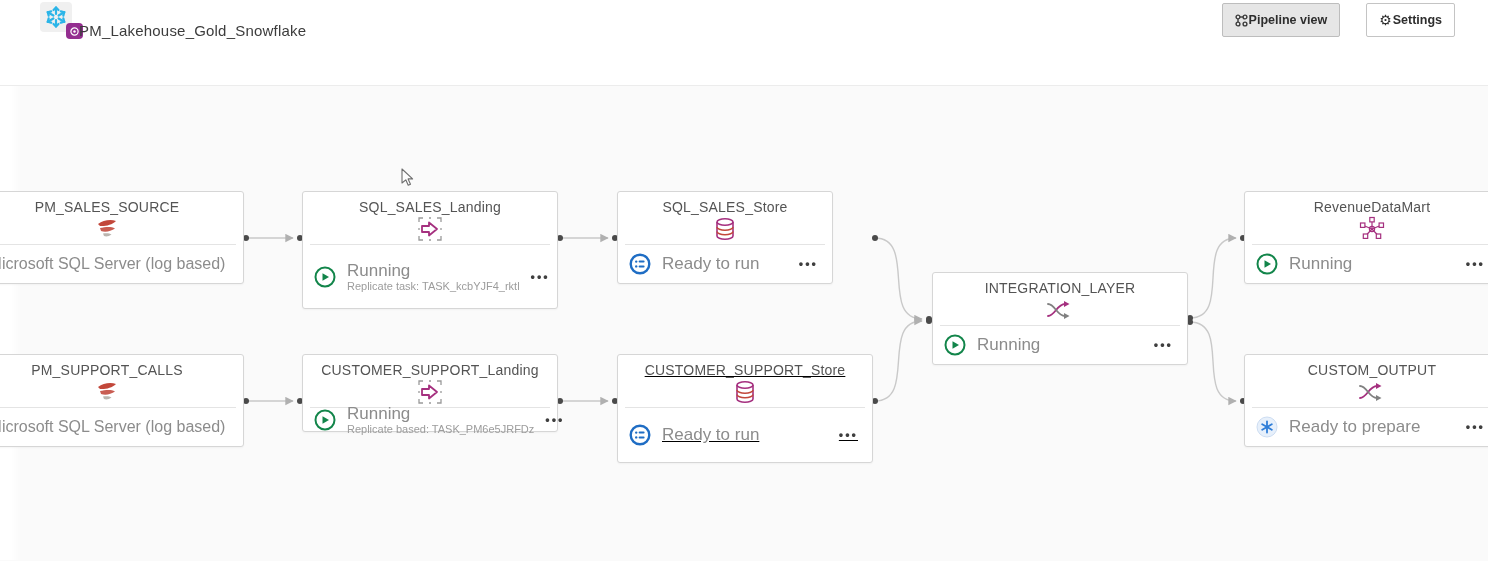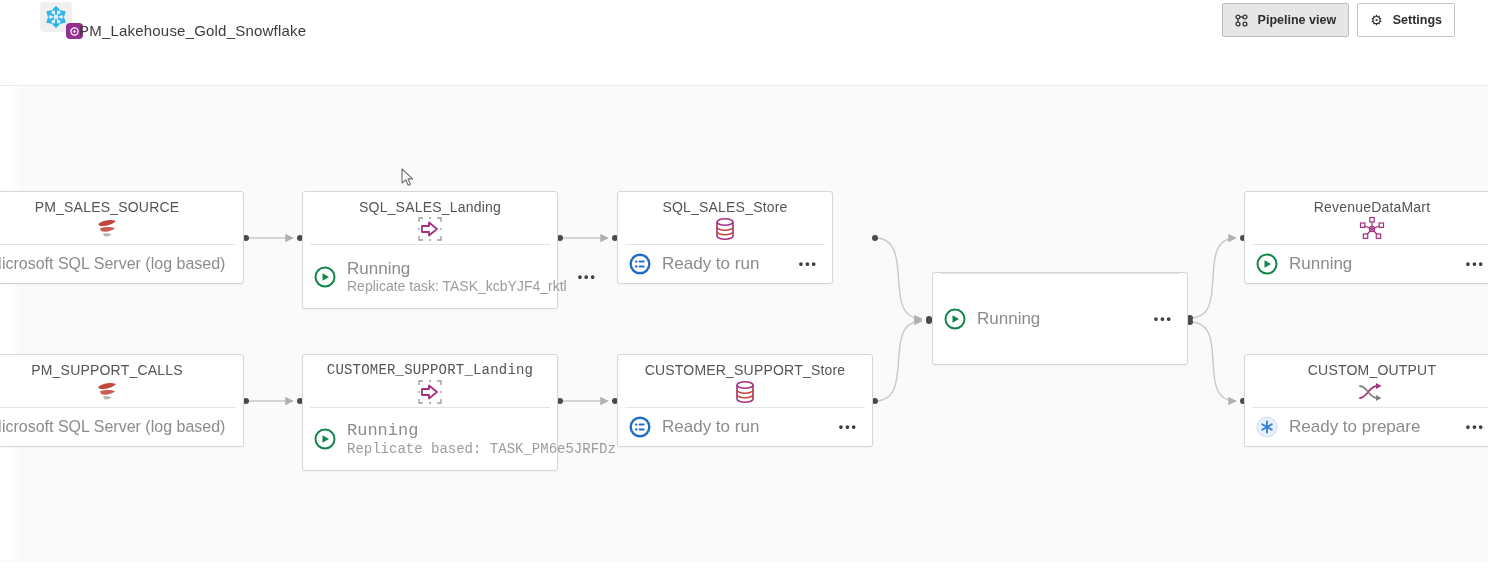--- a/index.html
+++ b/index.html
@@ -7,22 +7,22 @@
         font-family:"Liberation Sans","DejaVu Sans",sans-serif;}
 
   
   .header{position:absolute;left:0;top:0;width:1488px;height:85px;background:#fff;z-index:5;}
   .project-badge{position:absolute;left:40px;top:2px;width:32px;height:30px;background:#f0f0f0;
                  border-radius:4px;display:flex;align-items:center;justify-content:center;}
   .sub-badge{position:absolute;left:26px;top:21px;width:17px;height:16px;background:#942e90;
              border-radius:4px;display:flex;align-items:center;justify-content:center;}
   .project-title{position:absolute;left:79px;top:22px;font-size:15px;color:#3c3c3c;letter-spacing:.2px;}
   .header-actions{position:absolute;right:33px;top:3px;display:flex;gap:8px;}
-  .btn{display:inline-flex;align-items:center;gap:10px;height:23px;padding:16px 12px;border:1px solid #c4c4c4;
-       border-radius:2px;background:#fff;font-family:inherit;font-size:12.5px;font-weight:700;color:#2e2e2e;cursor:pointer;}
+  .btn{display:inline-flex;align-items:center;gap:1px;height:23px;padding:16px 12px;border:1px solid #c4c4c4;
+       border-radius:2px;background:#fff;font-family:inherit;font-size:12.5px;font-weight:700;color:#2e2e2e;cursor:pointer;margin-left:18px;}
   .btn-toggled{background:#e6e6e6;border-color:#bdbdbd;}
   .gear{font-family:"DejaVu Sans",sans-serif;font-size:14px;line-height:1;color:#2e2e2e;}
   .btn-icon{display:flex;align-items:center;}
 
   
   .canvas-bg{position:absolute;left:0;top:85px;width:1488px;height:476px;background:#fafafa;
              border-top:1px solid #ececec;box-sizing:border-box;z-index:0;}
   .left-fade{position:absolute;left:0;top:86px;width:21px;height:474px;z-index:1;
              background:linear-gradient(to right,#ffffff 55%,rgba(255,255,255,0));}
   #edges-svg{position:absolute;left:0;top:0;width:1488px;height:572px;z-index:2;pointer-events:none;}
@@ -37,21 +37,21 @@
              align-items:center;gap:1px;flex:none;}
   .node-title{font-size:14px;color:#545454;white-space:nowrap;letter-spacing:.2px;}
   .node-type-icon{height:26px;display:flex;align-items:center;justify-content:center;}
   .node-divider{border-top:1px solid #e4e4e4;margin:0 7px;flex:none;}
   .node-foot{flex:1;display:flex;align-items:center;padding:0 14px 0 11px;gap:11px;min-height:0;}
   .source-foot{justify-content:center;padding:0 4px;}
   .status-icon{display:flex;align-items:center;flex:none;}
   .status-text-wrap{display:flex;flex-direction:column;justify-content:center;overflow:visible;}
   .status-text{font-size:17px;color:#8c8c8c;line-height:1.15;white-space:nowrap;}
   .source-foot .status-text{font-size:16px;}
-  .status-sub{font-size:14px;color:#9c9c9c;margin-top:0;white-space:nowrap;}
+  .status-sub{font-size:11px;color:#9c9c9c;margin-top:0;white-space:nowrap;}
   .node-menu{margin-left:auto;color:#3f3f3f;font-size:12.5px;font-weight:bold;letter-spacing:2px;
              white-space:nowrap;cursor:pointer;flex:none;}
 
   .cursor{position:absolute;left:401px;top:168px;z-index:10;pointer-events:none;}
 </style>
 </head>
 <body>
 
 <div class="page">
 
@@ -208,21 +208,21 @@
     <div class="node-divider"></div>
     <div class="node-foot source-foot">
 
       <div class="status-text-wrap">
         <div class="status-text">Microsoft SQL Server (log based)</div>
 
       </div>
 
     </div>
   </div>
-      <div class="node" style="left: 302px; top: 354px; width: 256px; height: 117px; font-family: Liberation Mono, monospace;">
+      <div class="node" style="left: 302px; top: 354px; width: 256px; height: 78px;">
     <div class="node-head">
       <div class="node-title">CUSTOMER_SUPPORT_Landing</div>
       <div class="node-type-icon">
             <svg width="26" height="26" viewBox="0 0 26 26">
               <g stroke="#9a9a9a" stroke-width="1.3" fill="none">
                 <path d="M2,6 L2,2 L6,2"></path>
                 <path d="M20,2 L24,2 L24,6"></path>
                 <path d="M24,20 L24,24 L20,24"></path>
                 <path d="M6,24 L2,24 L2,20"></path>
                 <path d="M12,2 L14,2"></path>
@@ -242,21 +242,21 @@
               <path d="M8.5,7.2 L15,11 L8.5,14.8 Z" fill="#12854a"></path>
             </svg>
           </span>
       <div class="status-text-wrap">
         <div class="status-text">Running</div>
         <div class="status-sub">Replicate based: TASK_PM6e5JRFDz</div>
       </div>
       <span class="node-menu">•••</span>
     </div>
   </div>
-      <div class="node" style="left: 617px; top: 354px; width: 256px; height: 93px;">
+      <div class="node" style="left: 617px; top: 354px; width: 256px; height: 109px; text-decoration: underline;">
     <div class="node-head">
       <div class="node-title">CUSTOMER_SUPPORT_Store</div>
       <div class="node-type-icon">
             <svg width="22" height="24" viewBox="0 0 22 24">
               <g fill="none" stroke="#a5307f" stroke-width="1.6">
                 <ellipse cx="11" cy="5" rx="8" ry="3.2"></ellipse>
                 <path d="M3,5 L3,19 C3,20.8 6.6,22.2 11,22.2 C15.4,22.2 19,20.8 19,19 L19,5"></path>
                 <path d="M3,10 C3,11.8 6.6,13.2 11,13.2 C15.4,13.2 19,11.8 19,10" stroke="#c2473a" stroke-width="1.4"></path>
                 <path d="M3,14.5 C3,16.3 6.6,17.7 11,17.7 C15.4,17.7 19,16.3 19,14.5" stroke="#c2473a" stroke-width="1.4"></path>
               </g>
@@ -275,20 +275,33 @@
             </svg>
           </span>
       <div class="status-text-wrap">
         <div class="status-text">Ready to run</div>
 
       </div>
       <span class="node-menu">•••</span>
     </div>
   </div>
       <div class="node" style="left: 932px; top: 272px; width: 256px; height: 93px;">
+    <div class="node-head">
+      <div class="node-title">INTEGRATION_LAYER</div>
+      <div class="node-type-icon">
+            <svg width="28" height="20" viewBox="0 0 28 20">
+              <g fill="none" stroke-width="1.8" stroke-linecap="round">
+                <path d="M2,16 C9,16 11,4 19,4" stroke="#a5307f"></path>
+                <path d="M2,4 C9,4 11,16 19,16" stroke="#808080"></path>
+              </g>
+              <path d="M18,1 L23.5,4 L18,7 Z" fill="#a5307f"></path>
+              <path d="M18,13 L23.5,16 L18,19 Z" fill="#808080"></path>
+            </svg>
+          </div>
+    </div>
     <div class="node-divider"></div>
     <div class="node-foot">
       <span class="status-icon">
             <svg width="22" height="22" viewBox="0 0 22 22">
               <circle cx="11" cy="11" r="9.5" fill="#fff" stroke="#12854a" stroke-width="2"></circle>
               <path d="M8.5,7.2 L15,11 L8.5,14.8 Z" fill="#12854a"></path>
             </svg>
           </span>
       <div class="status-text-wrap">
         <div class="status-text">Running</div>

